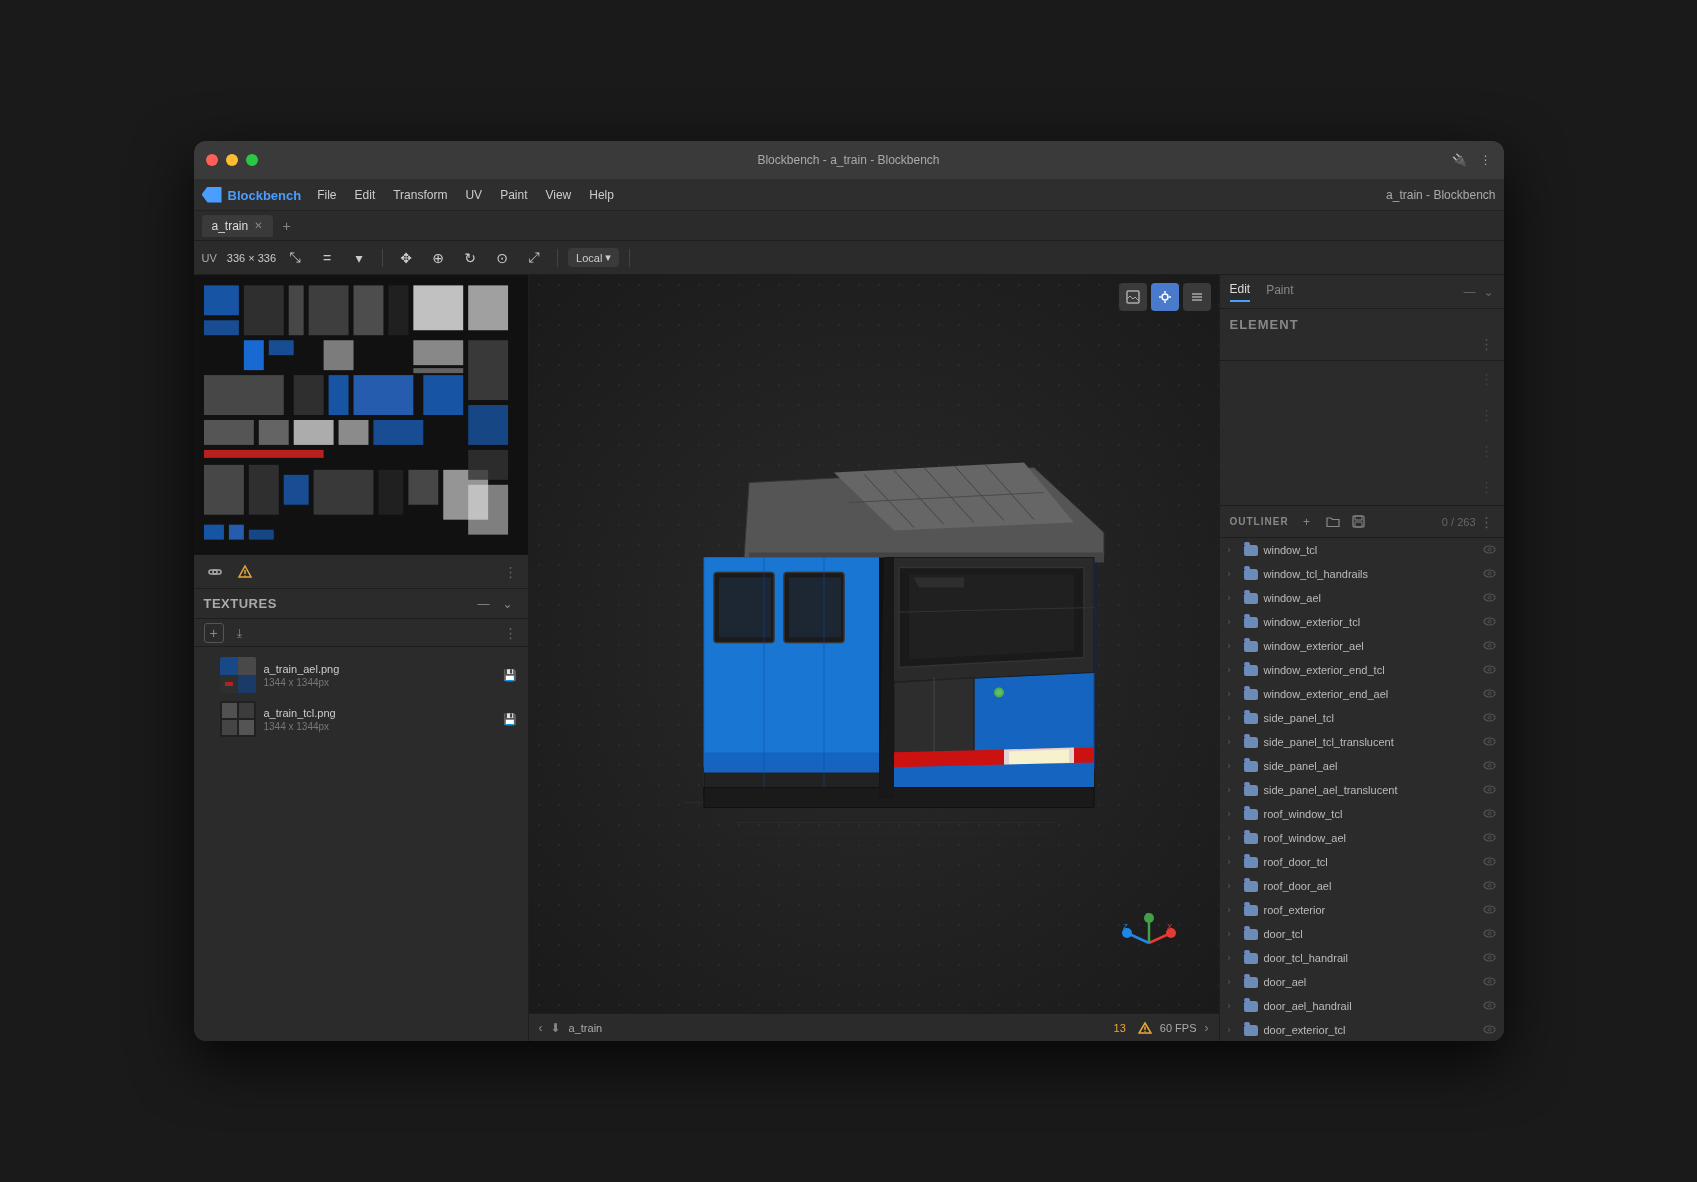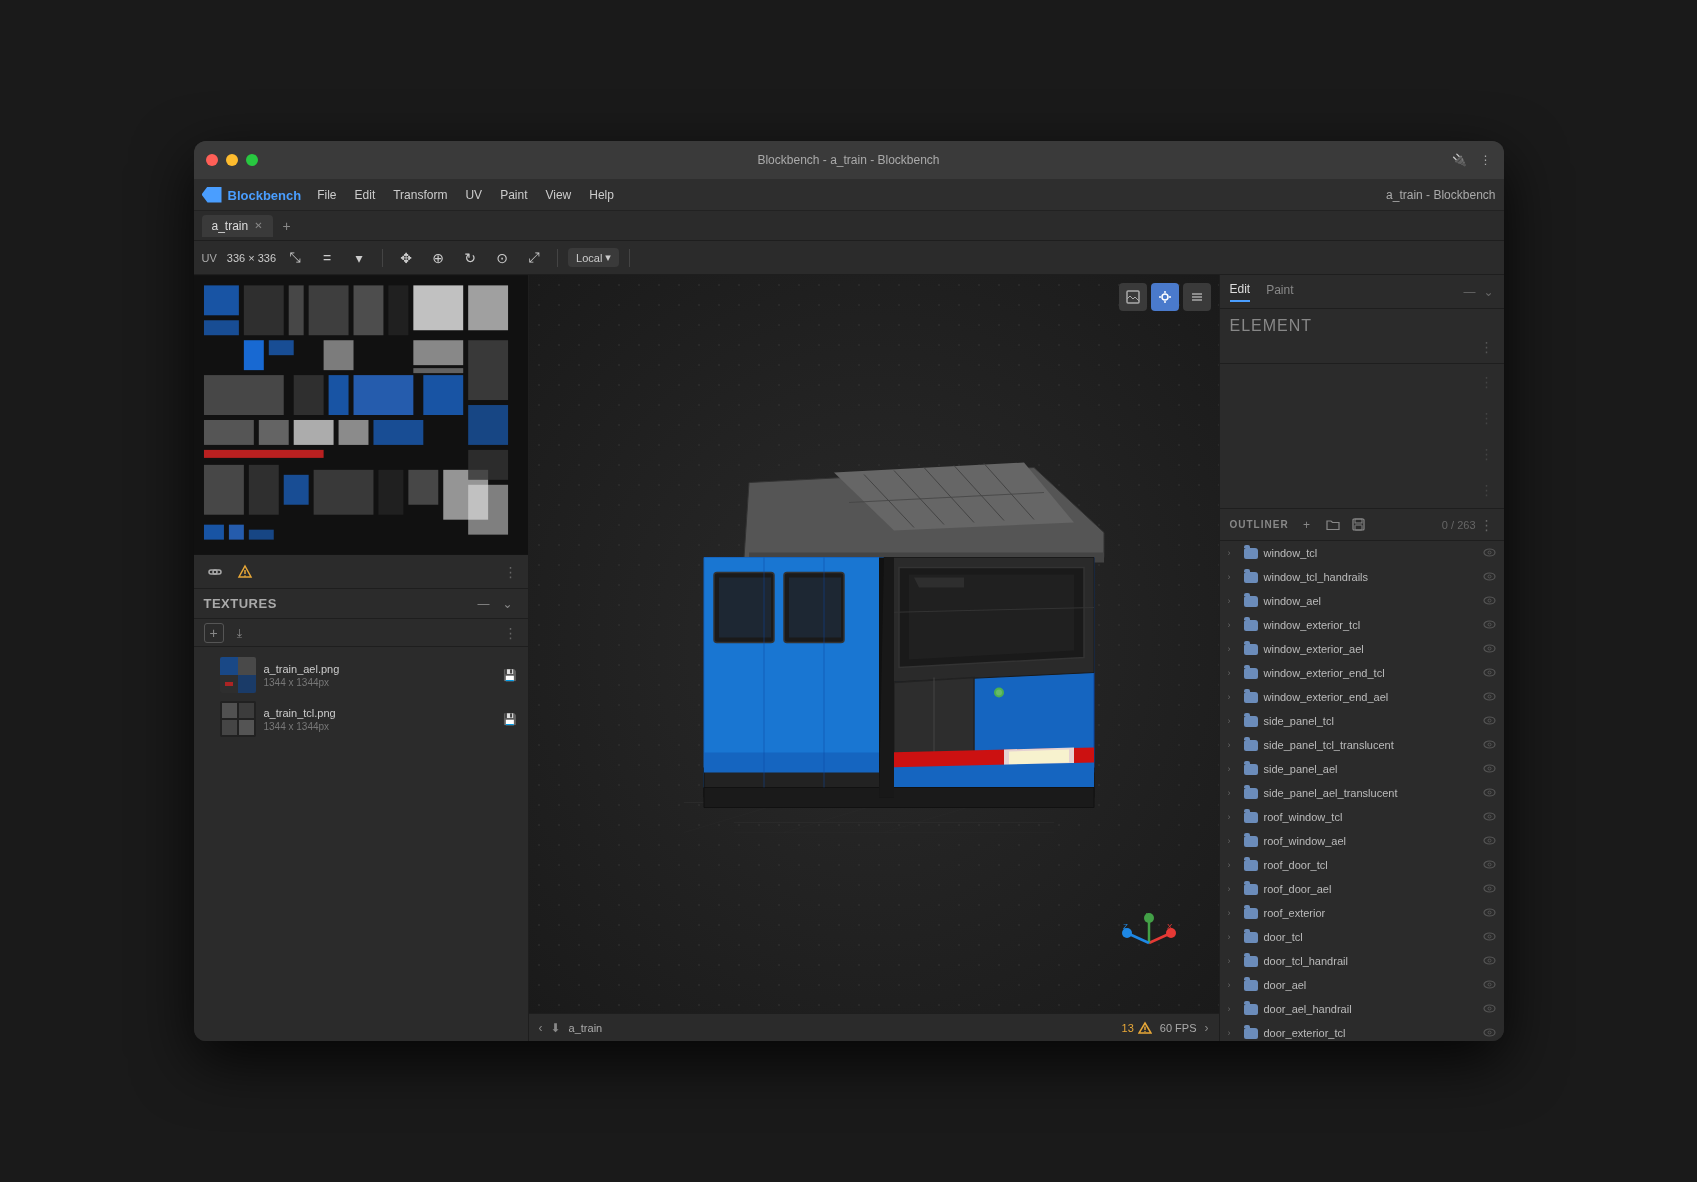--- a/index.html
+++ b/index.html
@@ -388,21 +388,21 @@
     }
     .status-right {
       margin-left: auto;
       display: flex;
       align-items: center;
       gap: 8px;
     }
     .status-warning {
       display: flex;
       align-items: center;
-      gap: 4px;
+      gap: 12px;
       color: #e8a838;
       font-size: 11px;
     }
     .status-fps {
       color: #aaa;
       font-size: 11px;
     }
     .status-arrow-right {
       color: #888;
       cursor: pointer;
@@ -440,22 +440,22 @@
       display: flex;
       gap: 8px;
       align-items: center;
       color: #666;
     }
     .element-section {
       padding: 8px 10px;
       border-bottom: 1px solid #1e1e1e;
     }
     .element-label {
-      font-size: 16px;
-      font-weight: 400;
+      font-size: 13px;
+      font-weight: 700;
       color: #888;
       letter-spacing: 1px;
       text-transform: uppercase;
     }
     .outliner-header {
       height: 32px;
       display: flex;
       align-items: center;
       padding: 0 10px;
       border-bottom: 1px solid #1e1e1e;

